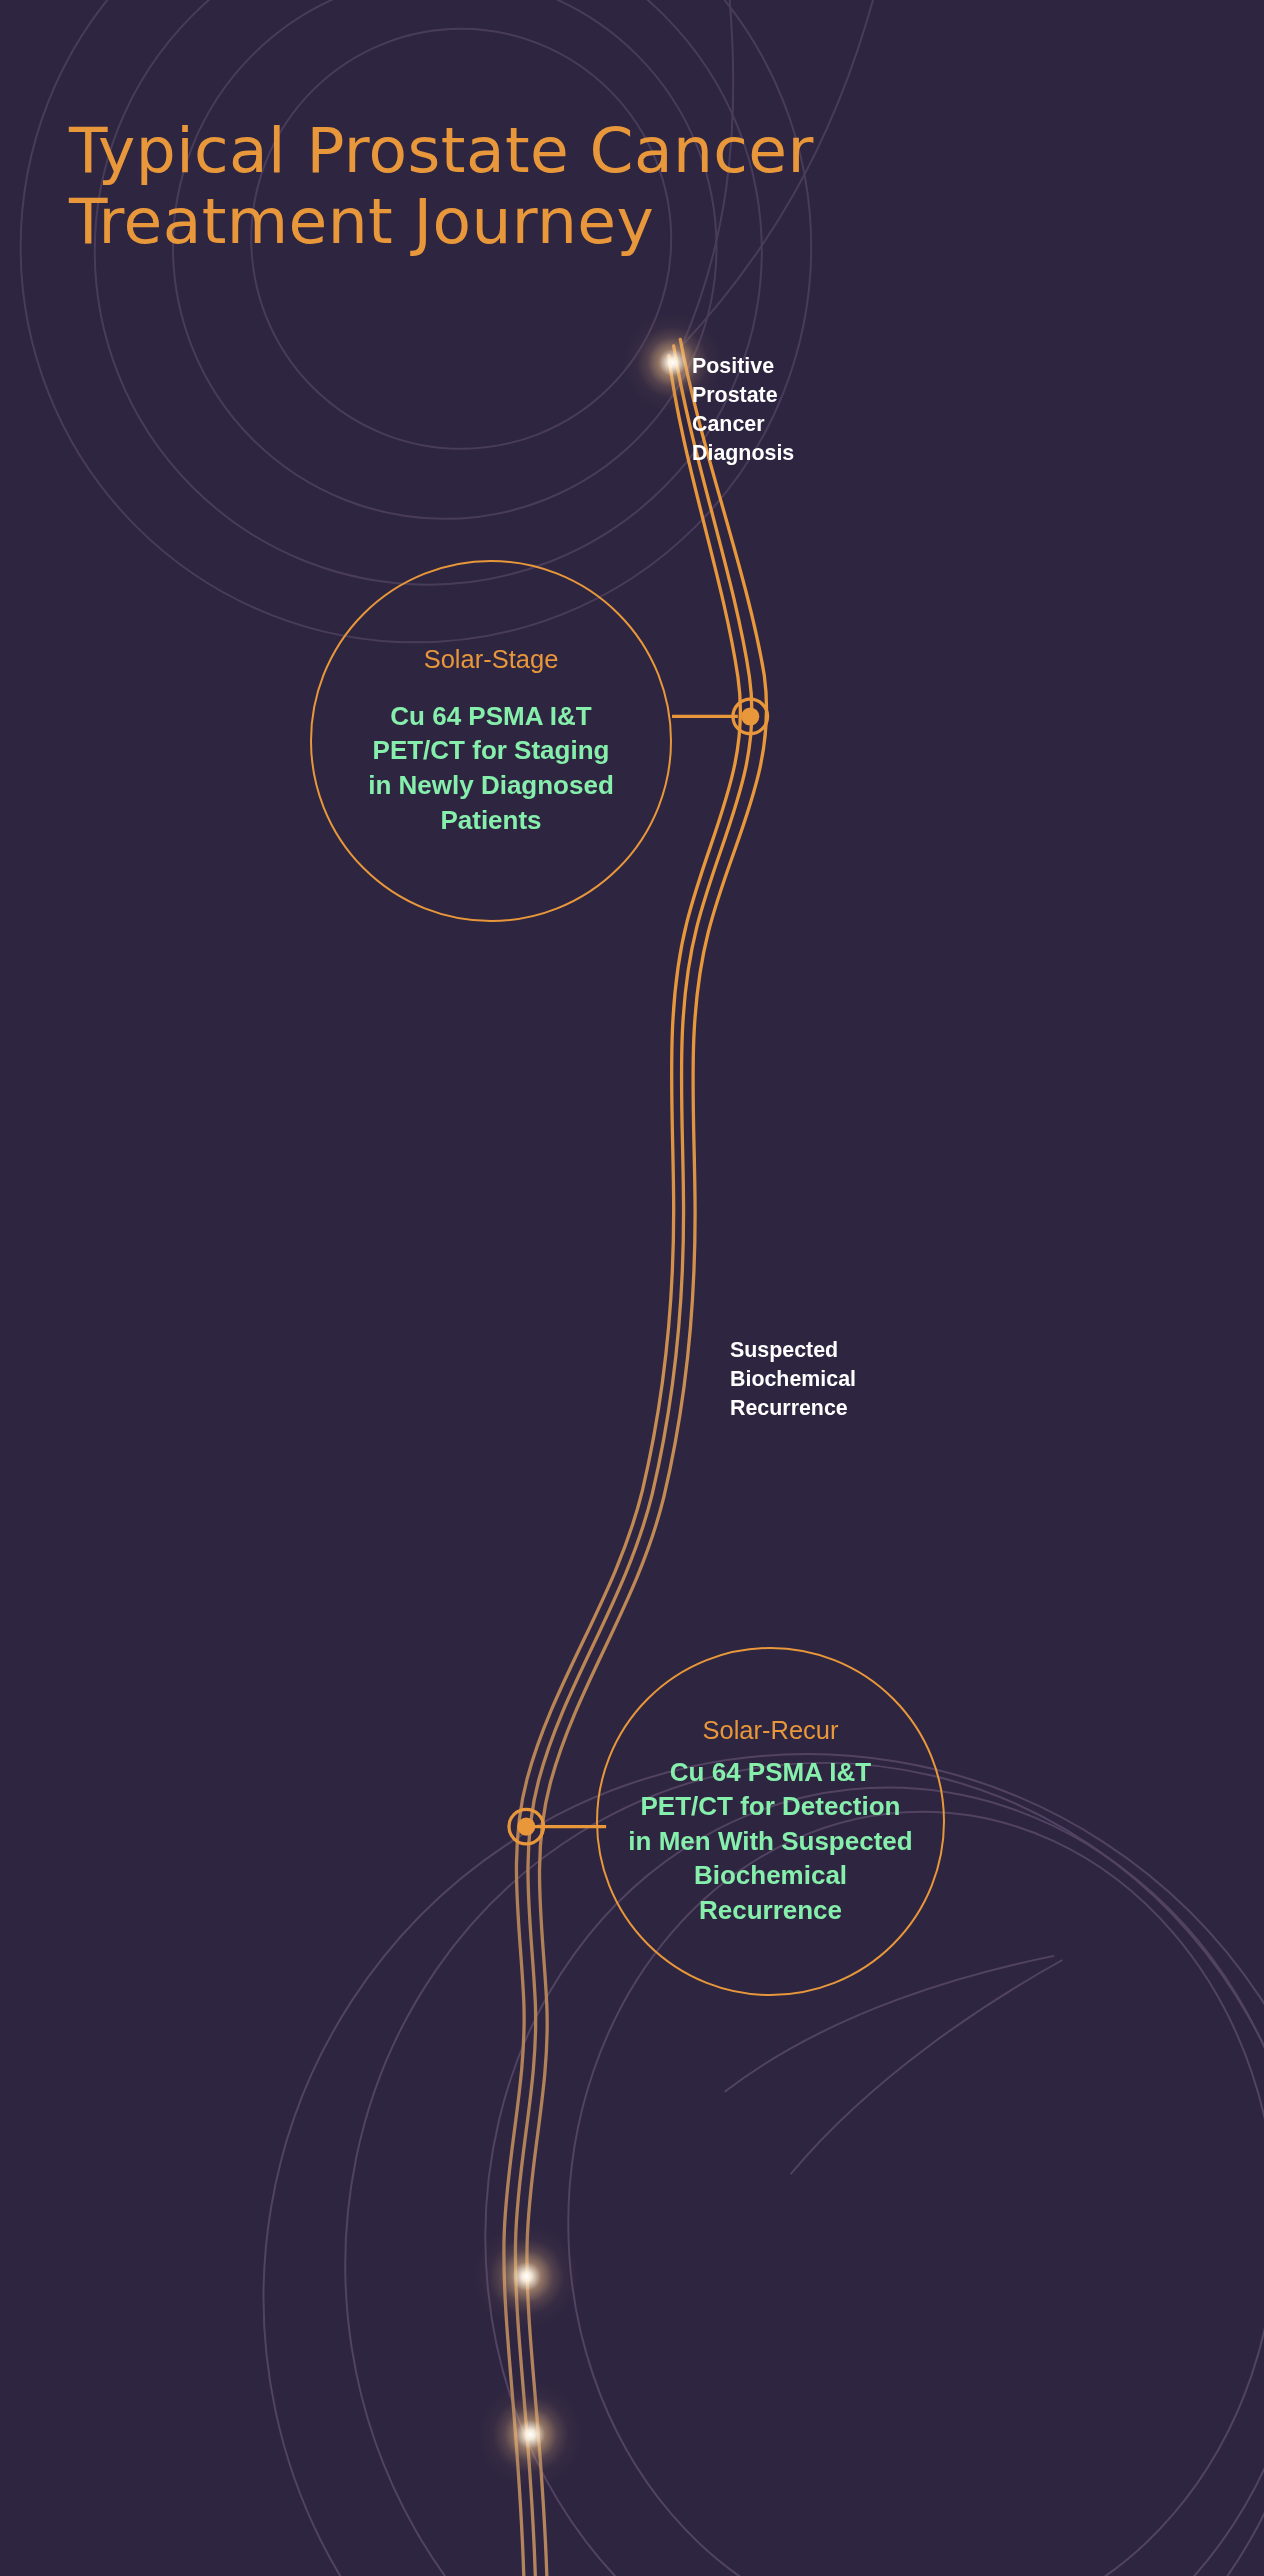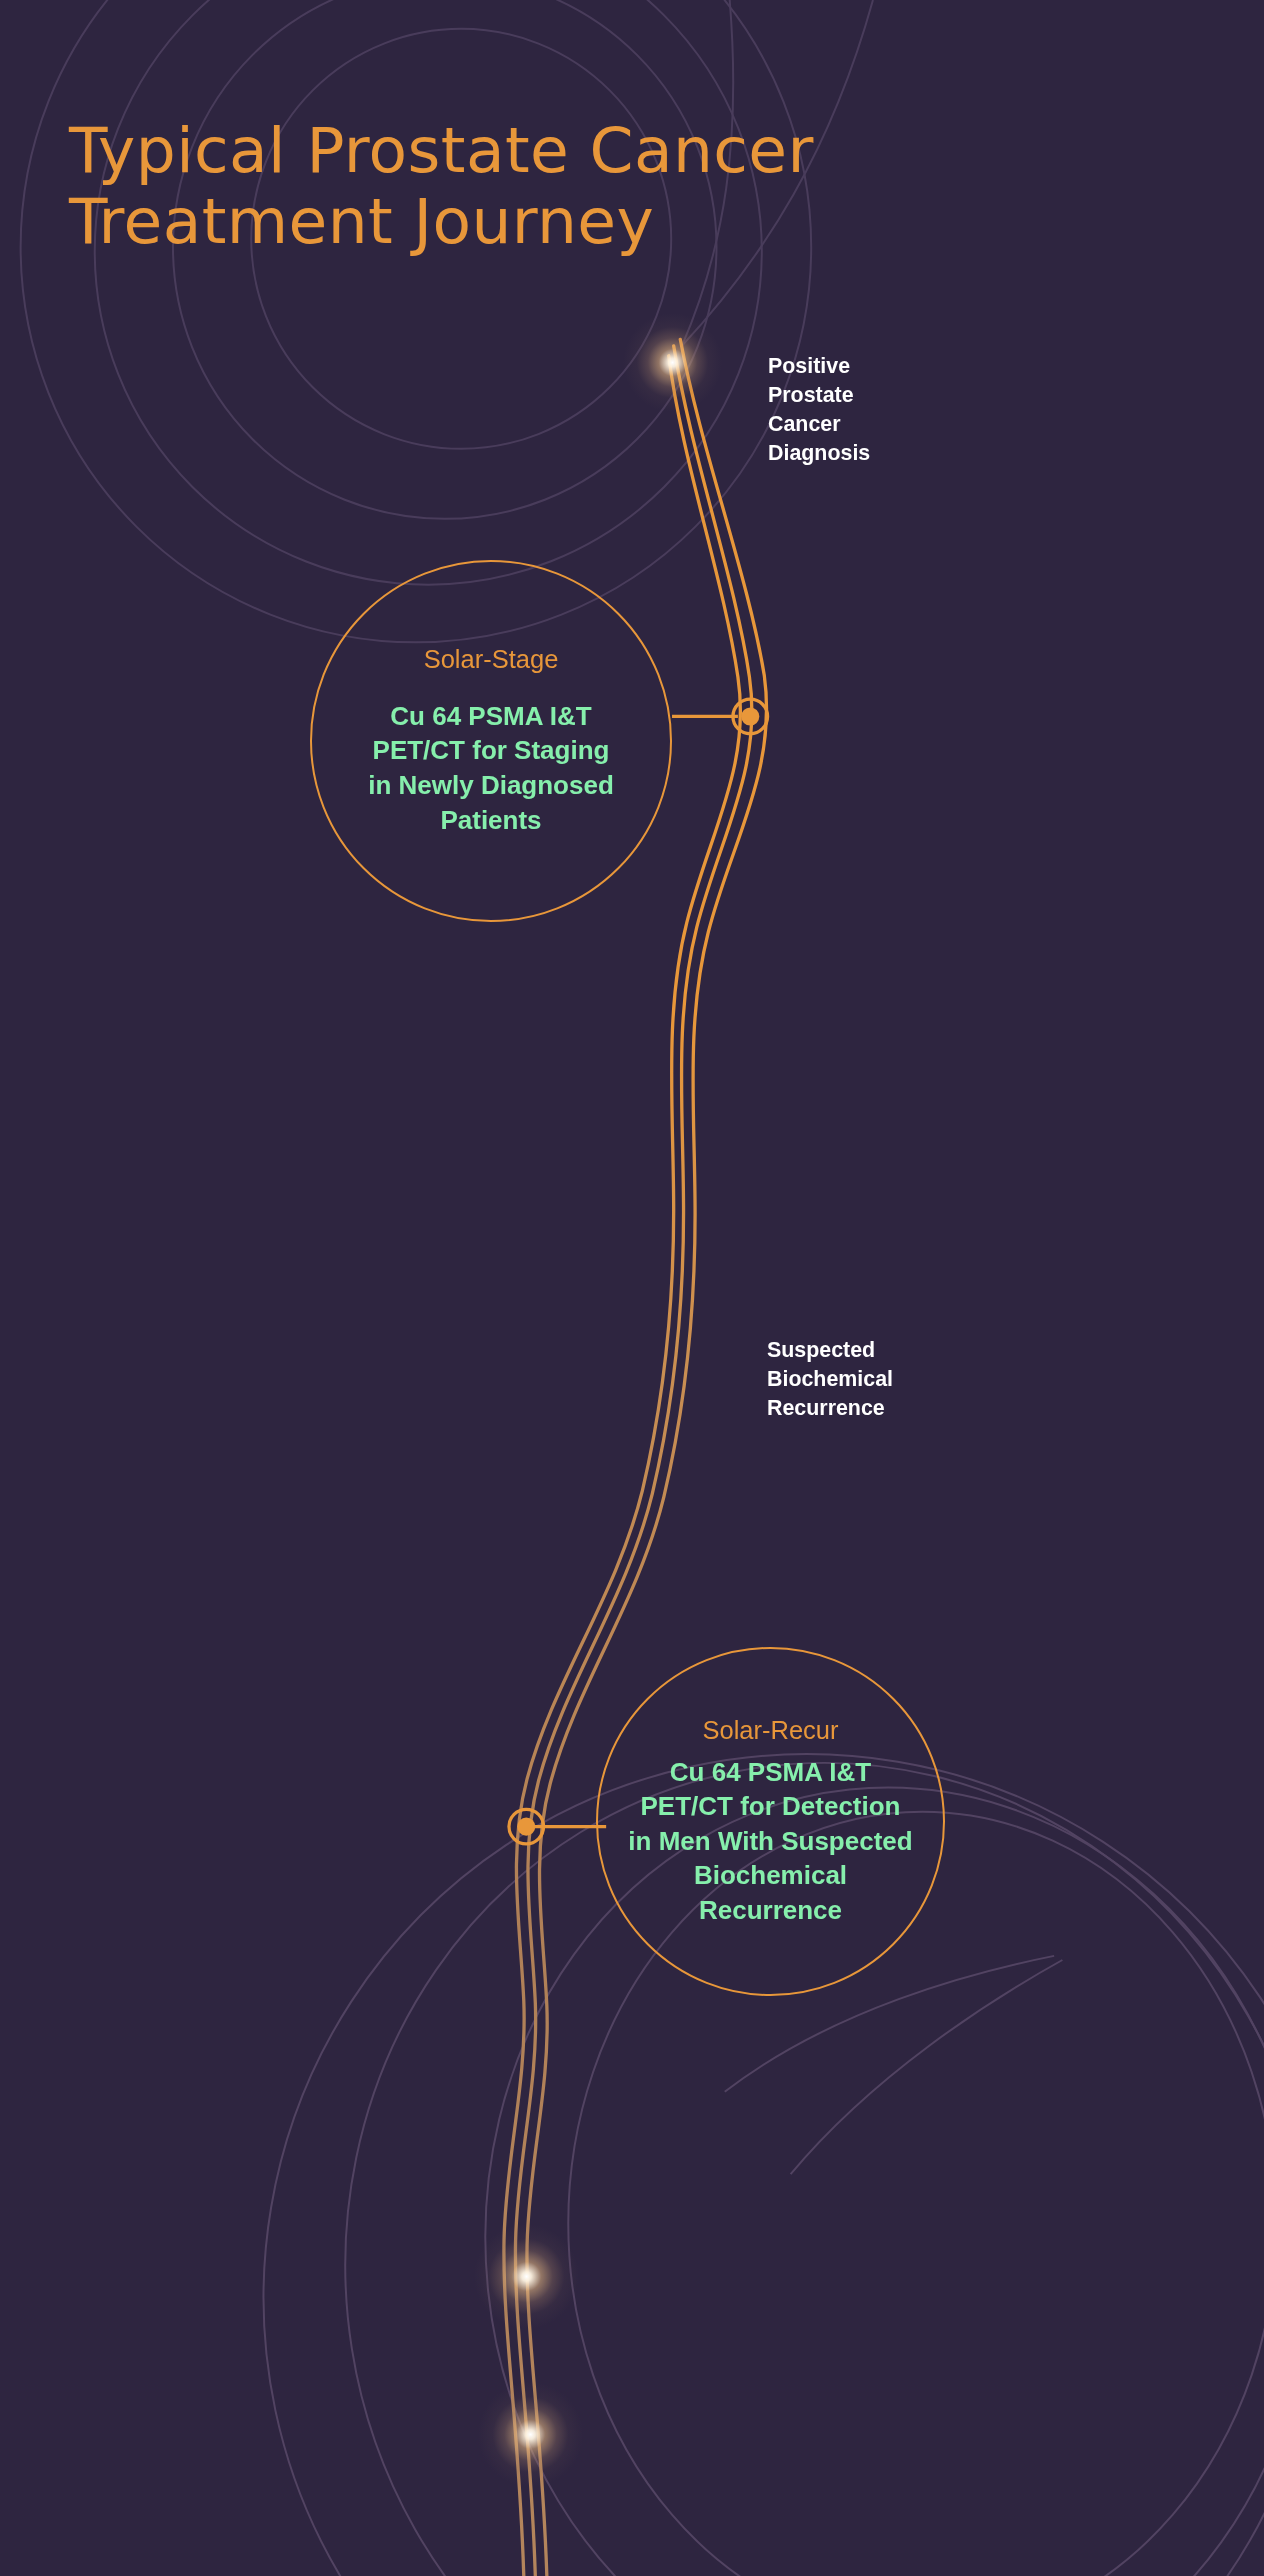--- a/index.html
+++ b/index.html
@@ -54,23 +54,23 @@
     color: #ffffff;
     font-weight: bold;
     font-size: 21.4px;
     line-height: 1.35;
     font-family: "Liberation Sans", sans-serif;
   }
   .milestone .mline { display: block; white-space: pre; }
   .milestone.align-right { text-align: right; }
   .milestone.align-left { text-align: left; }
 
-  #ms-diagnosis { left: 768px; top: 352px; width: 280px; }
+  #ms-diagnosis { left: 692px; top: 352px; width: 280px; }
   #ms-surgery   { left: 412px; top: 998px; width: 260px; text-align: right; }
-  #ms-recurrence{ left: 730px; top: 1336px; width: 296px; margin-left: 37px; }
+  #ms-recurrence{ left: 730px; top: 1336px; width: 296px; }
   #ms-further   { left: 598px; top: 2209px; width: 272px; }
 
   
   .study-circle {
     position: absolute;
     z-index: 5;
     border-radius: 50%;
     border: 2.5px solid #e8973a;
     box-sizing: border-box;
     display: flex;

